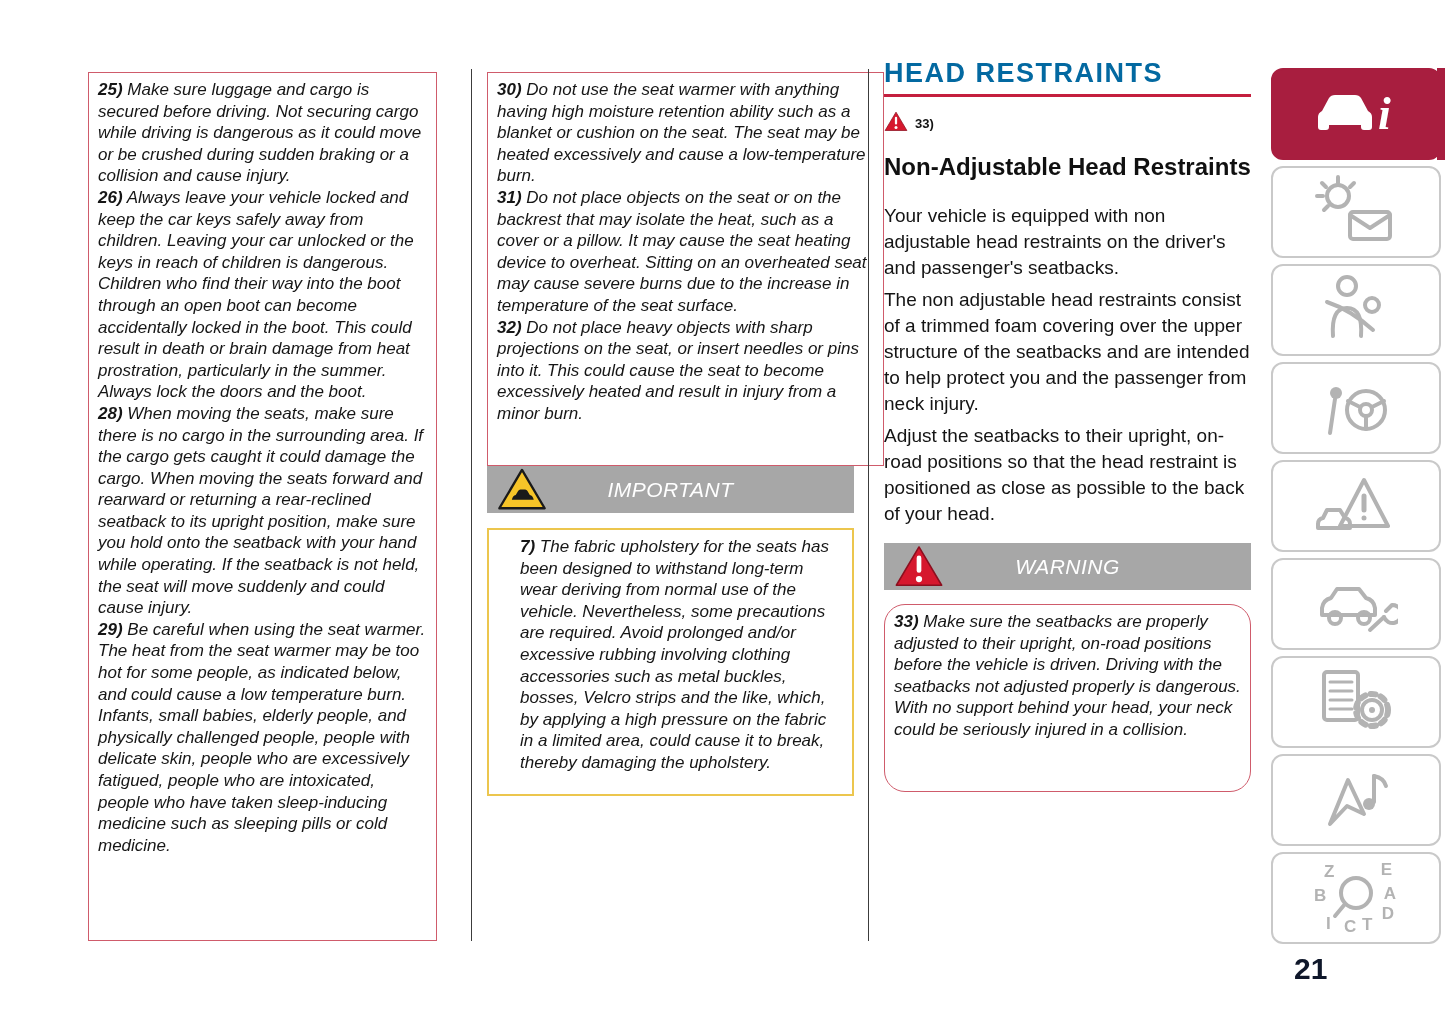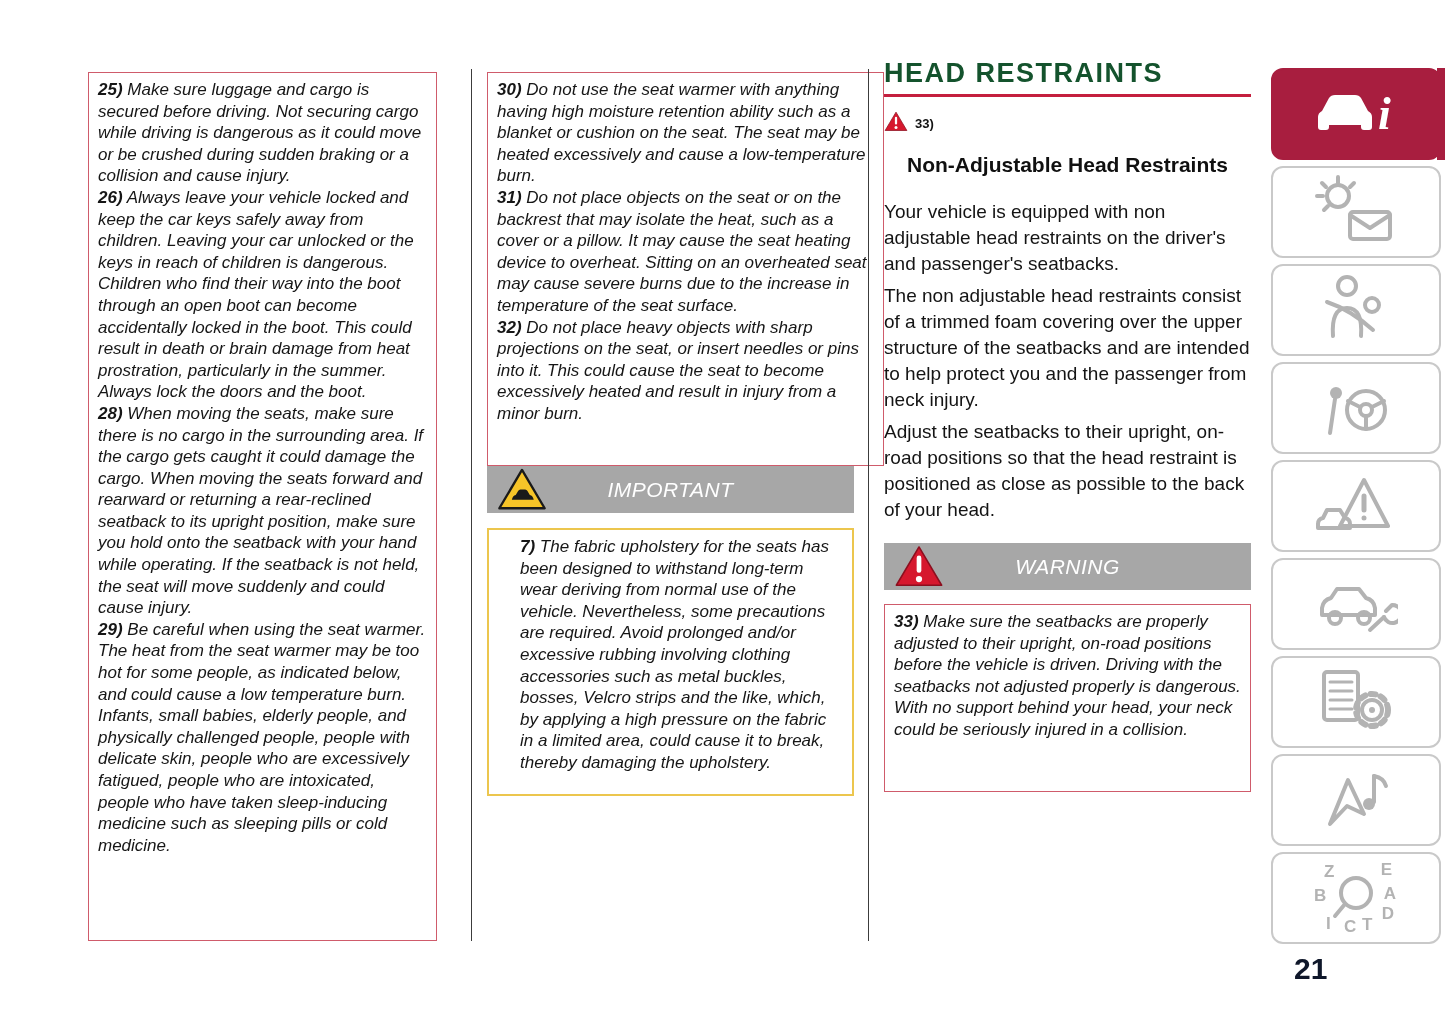--- a/index.html
+++ b/index.html
@@ -16,25 +16,25 @@
 
   .col-divider { position:absolute; width:1px; background:#3c3c3c; }
 
   
   .banner { position:absolute; background:#a7a7a7; display:flex; align-items:center; justify-content:center; }
   .banner .banner-label { color:#fff; font-weight:normal; font-style:italic; font-size:21px; letter-spacing:.5px; }
   .banner .tri { position:absolute; left:10px; top:1px; }
 
   
   .right-col { position:absolute; left:884px; top:58px; width:367px; }
-  .main-heading { color:#14532d; font-size:27px; font-weight:bold; letter-spacing:1.5px; }
+  .main-heading { color:#0369a1; font-size:27px; font-weight:bold; letter-spacing:1.5px; }
   .heading-rule { height:3px; background:#c41f3e; margin-top:5px; }
   .note-ref { display:flex; align-items:center; gap:7px; margin-top:14px; }
   .note-ref .ref-num { font-size:13px; font-weight:bold; }
-  .sub-heading { font-size:21px; font-weight:bold; margin-top:17px; color:#101010;text-align:center; }
+  .sub-heading { font-size:24px; font-weight:bold; margin-top:17px; color:#101010; }
   .body-par { font-size:19px; line-height:26px; margin-top:6px; color:#141414; }
   .body-par:first-of-type { margin-top:22px; }
 
   .page-number { position:absolute; left:1294px; top:952px; font-size:30px; font-weight:bold; color:#0f172a; }
 
   
   .tab { position:absolute; left:1271px; width:170px; height:92px; background:#fff;
          border:2px solid #c9c9c9; border-radius:12px; display:flex; align-items:center; justify-content:center; }
   .tab.active { background:#a81e3f; border-color:#a81e3f; }
   .edge-strip { position:absolute; left:1437px; width:8px; background:#a81e3f; }
@@ -101,21 +101,21 @@
     <span class="tri">
       <svg width="50" height="45" viewBox="0 0 64 56">
         <path d="M32 3 L61 52 H3 Z" fill="#d6182e" stroke="#8c0f1f" stroke-width="2" stroke-linejoin="round"></path>
         <rect x="29" y="14" width="6" height="22" rx="3" fill="#fff"></rect>
         <circle cx="32" cy="44" r="4" fill="#fff"></circle>
       </svg>
     </span>
     <span class="banner-label">WARNING</span>
   </div>
 
-  <div class="note-box" style="left:884px; top:604px; width:367px; height:188px;">
+  <div class="note-box" style="left:884px; top:604px; width:367px; height:188px;border-radius:21px;">
     <p><b>33)</b> <span>Make sure the seatbacks are properly adjusted to their upright, on-road positions before the vehicle is driven. Driving with the seatbacks not adjusted properly is dangerous. With no support behind your head, your neck could be seriously injured in a collision.</span></p>
   </div>
 
   <div class="edge-strip" style="top:68px; height:92px;"></div>
 
   <div class="tab active" style="top:68px;">
     <span>
       <svg width="104" height="62" viewBox="0 0 104 62">
         <path d="M14 36 q0-4 4-6 l7-13 q2-3 6-3 h20 q4 0 6 3 l7 13 q4 2 4 6 v10 q0 3-3 3 h-5 q-3 0-3-3 v-2 H25 v2 q0 3-3 3 h-5 q-3 0-3-3 z" fill="#ffffff"></path>
         <text x="74" y="48" font-family="Liberation Serif, serif" font-size="46" font-style="italic" font-weight="bold" fill="#ffffff">i</text>

